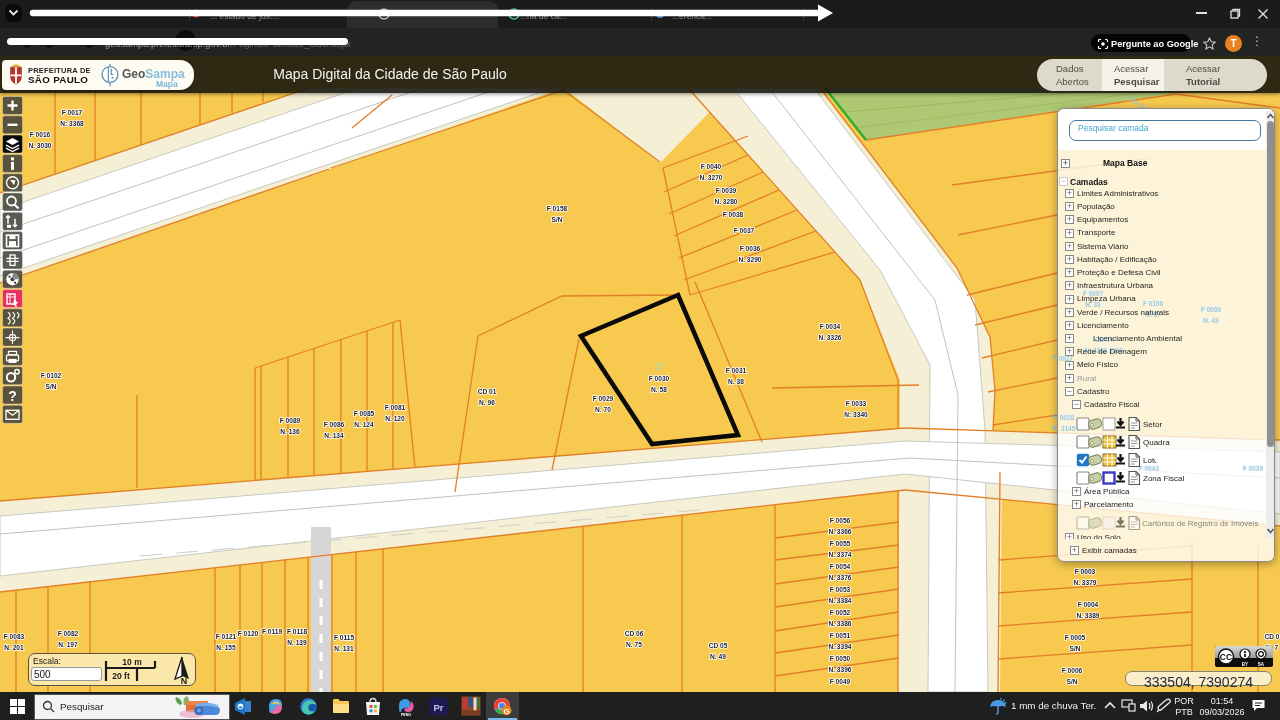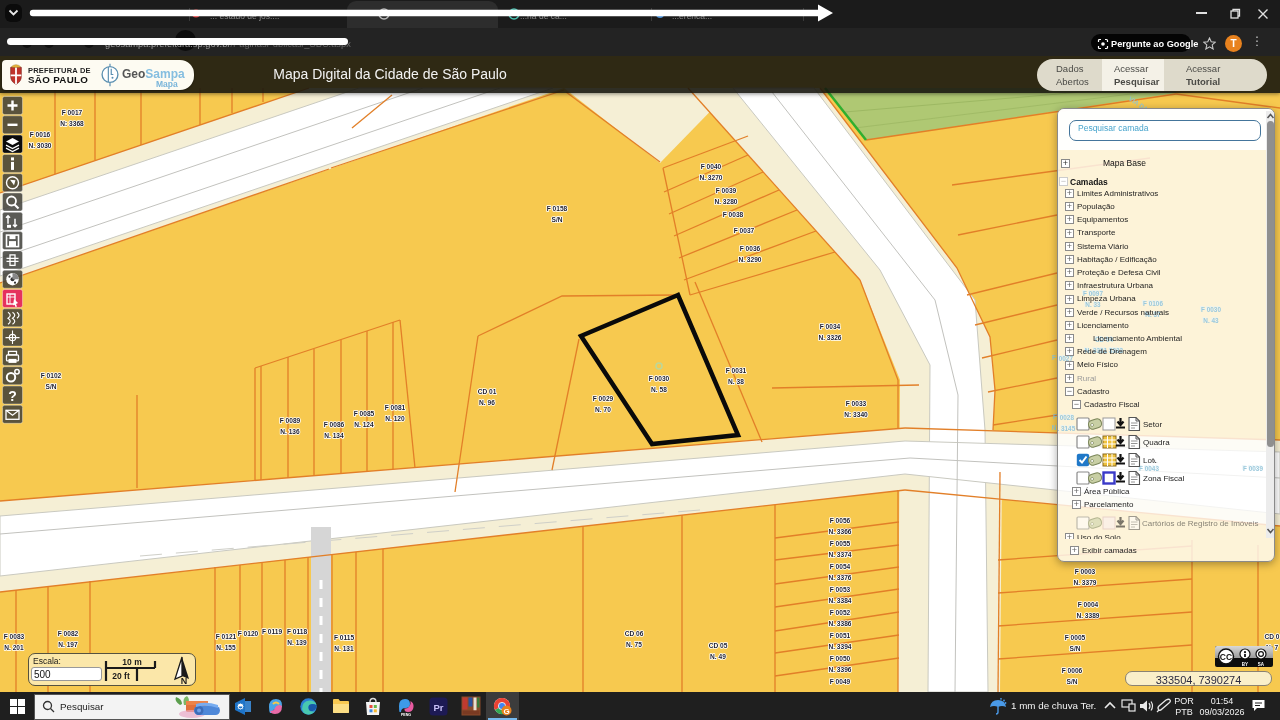--- a/index.html
+++ b/index.html
@@ -368,21 +368,21 @@
 <text x="1148" y="470.3">F 0043</text>
 <text x="1252" y="470.3">F 0039</text>
 </g>
       </svg>
 
 <div class="abs" style="left:0;top:0;width:218px;height:41px;background:rgba(255,255,255,0.93);"></div>
 <div class="abs" style="left:11px;top:11px;width:192px;height:21px;background:#fff;border:1.6px solid #44759B;border-radius:7px;box-sizing:border-box;"></div>
 <div class="abs" style="left:20px;top:14.5px;font-size:8.5px;color:#49A5CD;">Pesquisar camada</div>
 <div class="abs" style="left:3px;top:50.0px;width:9px;height:9px;background:#fff;border:1px solid #8a8a8a;box-sizing:border-box;"></div>
       <div class="abs" style="left:3px;top:50.0px;width:9px;height:9px;line-height:8px;text-align:center;font-size:9px;color:#333;">+</div>
-<div class="abs" style="left:14px;top:49.5px;font-size:8.5px;font-weight:normal;color:#111;padding-left:31px;">Mapa Base</div>
+<div class="abs" style="left:14px;top:49.5px;font-size:8.5px;font-weight:bold;color:#111;padding-left:31px;">Mapa Base</div>
 <div class="abs" style="left:1px;top:68.5px;width:9px;height:9px;background:#fff;border:1px solid #ccc;box-sizing:border-box;"></div>
       <div class="abs" style="left:1px;top:68.5px;width:9px;height:9px;line-height:8px;text-align:center;font-size:9px;color:#bbb;">−</div>
 <div class="abs" style="left:12px;top:68px;font-size:8.5px;font-weight:bold;color:#111;">Camadas</div>
 <div class="abs" style="left:7px;top:80.5px;width:9px;height:9px;background:#fff;border:1px solid #8a8a8a;box-sizing:border-box;"></div>
       <div class="abs" style="left:7px;top:80.5px;width:9px;height:9px;line-height:8px;text-align:center;font-size:9px;color:#666;">+</div>
 <div class="abs" style="left:19px;top:80.3px;font-size:8px;color:#1d1d1d;">Limites Administrativos</div>
 <div class="abs" style="left:7px;top:93.7px;width:9px;height:9px;background:#fff;border:1px solid #8a8a8a;box-sizing:border-box;"></div>
       <div class="abs" style="left:7px;top:93.7px;width:9px;height:9px;line-height:8px;text-align:center;font-size:9px;color:#666;">+</div>
 <div class="abs" style="left:19px;top:93.5px;font-size:8px;color:#1d1d1d;">População</div>
 <div class="abs" style="left:7px;top:106.9px;width:9px;height:9px;background:#fff;border:1px solid #8a8a8a;box-sizing:border-box;"></div>
@@ -561,21 +561,21 @@
   <text x="11" y="14" text-anchor="middle" font-size="8.5" font-weight="bold" fill="#111">CC</text>
   <circle cx="30" cy="8" r="5" fill="#fff" stroke="#111" stroke-width="1.2"></circle>
   <circle cx="30" cy="6.2" r="1.1" fill="#111"></circle>
       <path d="M30 8 V11" stroke="#111" stroke-width="1.8"></path>
   <circle cx="46" cy="8" r="5" fill="#fff" stroke="#111" stroke-width="1.2"></circle>
   <circle cx="46" cy="8" r="2.4" fill="none" stroke="#111" stroke-width="1.2"></circle>
   <text x="30" y="19.5" text-anchor="middle" font-size="4.5" font-weight="bold" fill="#fff">BY</text>
   <text x="46" y="19.5" text-anchor="middle" font-size="4.5" font-weight="bold" fill="#fff">SA</text>
 </svg>
 <div class="abs" style="left:1125px;top:671px;width:147px;height:15px;background:#FAEFC9;border:1.6px solid #8A8272;border-radius:7px;box-sizing:border-box;"></div>
-<div class="abs" style="left:1125px;top:673.5px;width:147px;text-align:center;font-size:11px;color:#2A2A40;">333504, 7390274</div>
+<div class="abs" style="left:1125px;top:673.5px;width:147px;text-align:center;font-size:14px;color:#2A2A40;">333504, 7390274</div>
 
 <div class="abs" style="left:0;top:692px;width:1280px;height:28px;background:#1F1F1F;">
   <svg class="abs" style="left:10px;top:6.5px;" width="15" height="15" viewBox="0 0 15 15">
     <rect x="0" y="0" width="7" height="7" fill="#fff"></rect>
         <rect x="8" y="0" width="7" height="7" fill="#fff"></rect>
     <rect x="0" y="8" width="7" height="7" fill="#fff"></rect>
         <rect x="8" y="8" width="7" height="7" fill="#fff"></rect>
   </svg>
   <div class="abs" style="left:34px;top:2px;width:196px;height:26px;background:#F3F3F3;border:1px solid #555;box-sizing:border-box;"></div>
   <svg class="abs" style="left:42px;top:8px;" width="13" height="13" viewBox="0 0 13 13">

